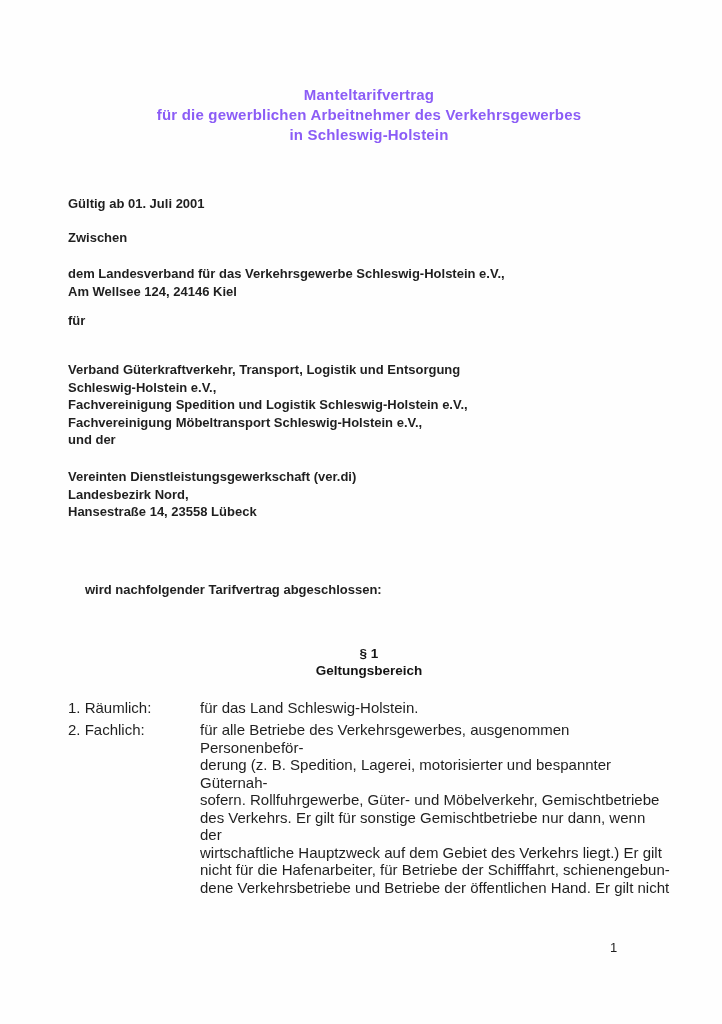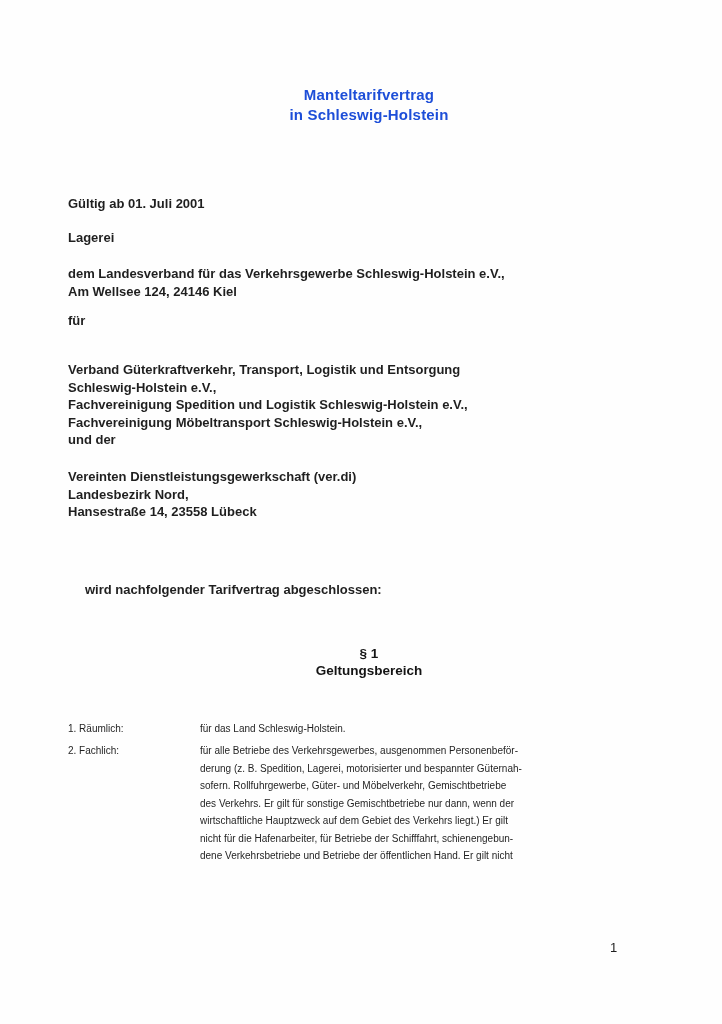--- a/index.html
+++ b/index.html
@@ -21,44 +21,43 @@
   .center-block {
     left: 68px;
     width: 602px;
     text-align: center;
   }
   .title-block {
     top: 85px;
     font-weight: bold;
     font-size: 15px;
     line-height: 20px;
-    color: #1d4ed8;
+    color: #8b5cf6;
     letter-spacing: 0.2px;
   }
   .body-text {
     left: 68px;
     font-size: 13px;
     line-height: 17.5px;
     font-weight: bold;
   }
   .section-head {
     top: 646px;
     font-weight: bold;
     font-size: 13.5px;
     line-height: 16.5px;
     color: #141414;
   }
   .clause {
     left: 68px;
     width: 602px;
     display: flex;
     align-items: flex-start;
-    font-size: 10px;
+    font-size: 15px;
     line-height: 17.5px;
-    margin-top: 21px;
   }
   .clause-label {
     flex: 0 0 132px;
     width: 132px;
   }
   .clause-body { flex: 1 1 auto; }
   .clause-1 { top: 699px; }
   .clause-2 { top: 721px; }
   .page-number {
     top: 939px;
@@ -67,26 +66,27 @@
     line-height: 17.5px;
   }
 </style>
 </head>
 <body>
 
 <div class="page">
 
   <header class="abs center-block title-block">
     <div>Manteltarifvertrag</div>
+    <div>für die gewerblichen Arbeitnehmer des Verkehrsgewerbes</div>
     <div>in Schleswig-Holstein</div>
   </header>
 
   <div class="abs body-text" style="top:195px;">Gültig ab 01. Juli 2001</div>
 
-  <div class="abs body-text" style="top:229px;">Lagerei</div>
+  <div class="abs body-text" style="top:229px;">Zwischen</div>
 
   <div class="abs body-text" style="top:265px;">
     <div>dem Landesverband für das Verkehrsgewerbe Schleswig-Holstein e.V.,</div>
     <div>Am Wellsee 124, 24146 Kiel</div>
   </div>
 
   <div class="abs body-text" style="top:312px;">für</div>
 
   <div class="abs body-text" style="top:349px;margin-top:12px;">
     <div>Verband Güterkraftverkehr, Transport, Logistik und Entsorgung</div>

